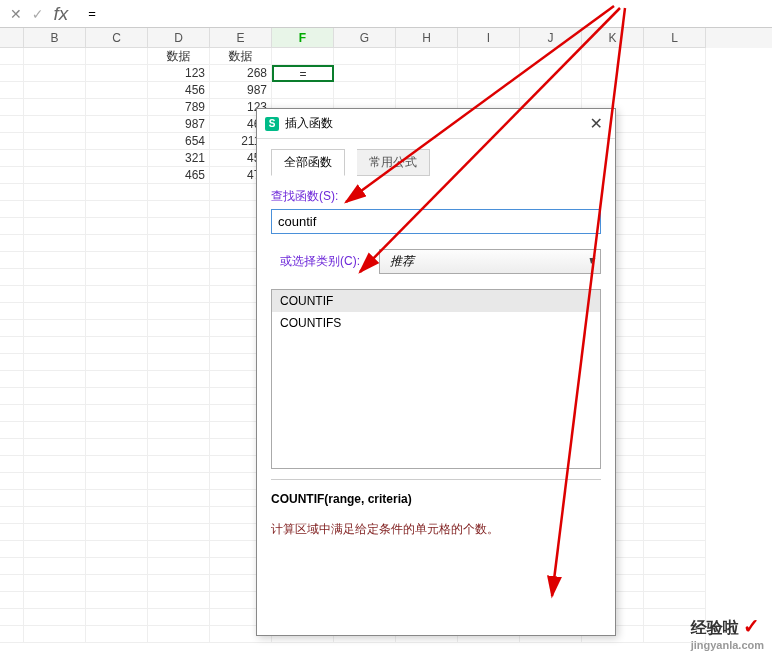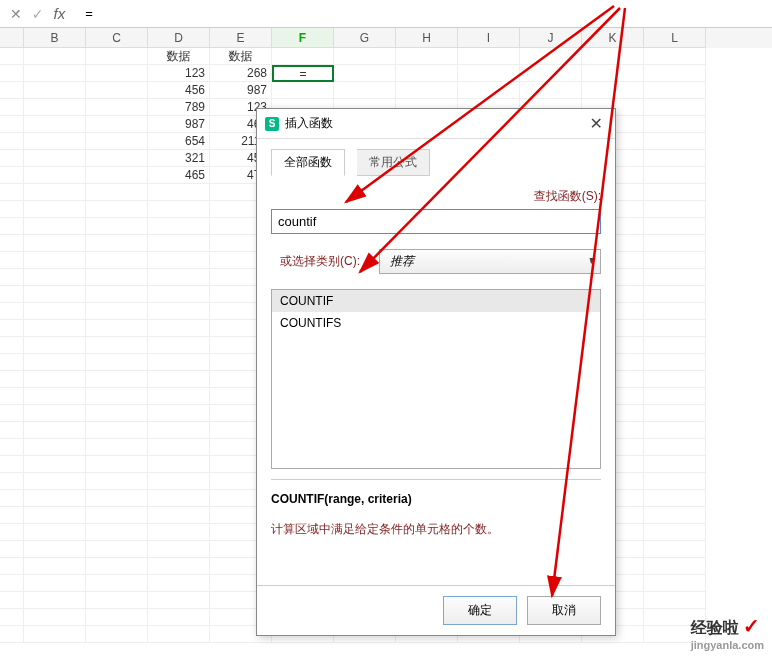--- a/index.html
+++ b/index.html
@@ -1,20 +1,20 @@
 <!DOCTYPE html>
 <html><head>
   <meta charset="utf-8">
   <style>
     * { margin: 0; padding: 0; box-sizing: border-box; }
     body { font-family: "Microsoft YaHei", Arial, sans-serif; font-size: 12px; background: #fff; width: 772px; height: 659px; overflow: hidden; position: relative; }
     
     .formula-bar { display: flex; align-items: center; height: 28px; border-bottom: 1px solid #ccc; padding: 0 4px; gap: 8px; }
     .formula-controls { display: flex; gap: 10px; color: #888; font-size: 14px; align-items: center; padding: 0 6px; }
-    .fx-label { font-style: italic; color: #666; font-size: 15px; }
+    .fx-label { font-style: italic; color: #666; font-size: 19px; }
     .formula-input { flex: 1; border: none; padding: 2px 6px; font-size: 13px; outline: none; }
     
     .sheet { position: relative; }
     .col-headers { display: flex; height: 20px; background: #f5f5f5; }
     .col-h { border-right: 1px solid #ddd; border-bottom: 1px solid #ddd; text-align: center; line-height: 20px; color: #555; font-size: 12px; }
     .col-h.active { color: #0a0; font-weight: bold; background: #e8f5e8; }
     .rowh { width: 24px; }
     .colw { width: 62px; }
     
     .grid-row { display: flex; height: 17px; }
@@ -26,21 +26,21 @@
     .dlg-title { display: flex; align-items: center; height: 30px; padding: 0 8px; border-bottom: 1px solid #ddd; }
     .dlg-icon { width: 14px; height: 14px; background: #0b8; border-radius: 2px; margin-right: 6px; display: flex; align-items: center; justify-content: center; color: #fff; font-size: 10px; font-weight: bold; }
     .dlg-close { margin-left: auto; font-size: 16px; color: #444; cursor: pointer; padding: 0 4px; }
     .dlg-body { padding: 10px 14px; }
     
     .tabs { display: flex; gap: 12px; margin-bottom: 12px; }
     .tab { padding: 4px 12px; border: 1px solid #ccc; cursor: pointer; font-size: 12px; }
     .tab.active { border-bottom: 1px solid #fff; background: #fff; }
     .tab.inactive { background: #f0f0f0; color: #555; border-left: none; }
     
-    .field-label { font-size: 12px; color: #7f1d1d; margin-bottom: 4px; text-align: right; }
+    .field-label { font-size: 12px; color: #6d28d9; margin-bottom: 4px; }
     .search-input { width: 100%; border: 1px solid #4a90d9; padding: 4px 6px; font-size: 13px; outline: none; margin-bottom: 10px; }
     .cat-row { display: flex; align-items: center; gap: 10px; margin-bottom: 10px; }
     .cat-select { flex: 1; border: 1px solid #aaa; padding: 3px 10px; background: linear-gradient(#fdfdfd,#ededed); position: relative; font-style: italic; }
     .cat-select::after { content: '▾'; position: absolute; right: 6px; color: #444; }
     
     .func-list { border: 1px solid #aaa; height: 180px; overflow: auto; margin-bottom: 10px; }
     .func-item { padding: 4px 8px; font-size: 12px; cursor: pointer; }
     .func-item.selected { background: #e8e8e8; }
     
     .desc-area { border-top: 1px solid #ccc; padding-top: 12px; margin-top: 8px; min-height: 100px; }
@@ -597,24 +597,20 @@
     </div>
     <div class="func-list">
       <div class="func-item selected">COUNTIF</div>
       <div class="func-item">COUNTIFS</div>
     </div>
     <div class="desc-area">
       <div class="func-sig">COUNTIF(range, criteria)</div>
       <div class="func-desc">计算区域中满足给定条件的单元格的个数。</div>
     </div>
   </div>
-  <div class="dlg-footer">
-    <button class="btn primary">确定</button>
-    <button class="btn">取消</button>
-  </div>
 </div>
 
 <svg class="arrows" width="772" height="659">
   <defs>
     <marker id="ah" markerWidth="10" markerHeight="10" refX="8" refY="3" orient="auto">
       <path d="M0,0 L0,6 L9,3 z" fill="#d00"></path>
     </marker>
   </defs>
   <line x1="614" y1="6" x2="346" y2="202" stroke="#d00" stroke-width="2.5" marker-end="url(#ah)"></line>
   <line x1="620" y1="8" x2="360" y2="272" stroke="#d00" stroke-width="2.5" marker-end="url(#ah)"></line>

